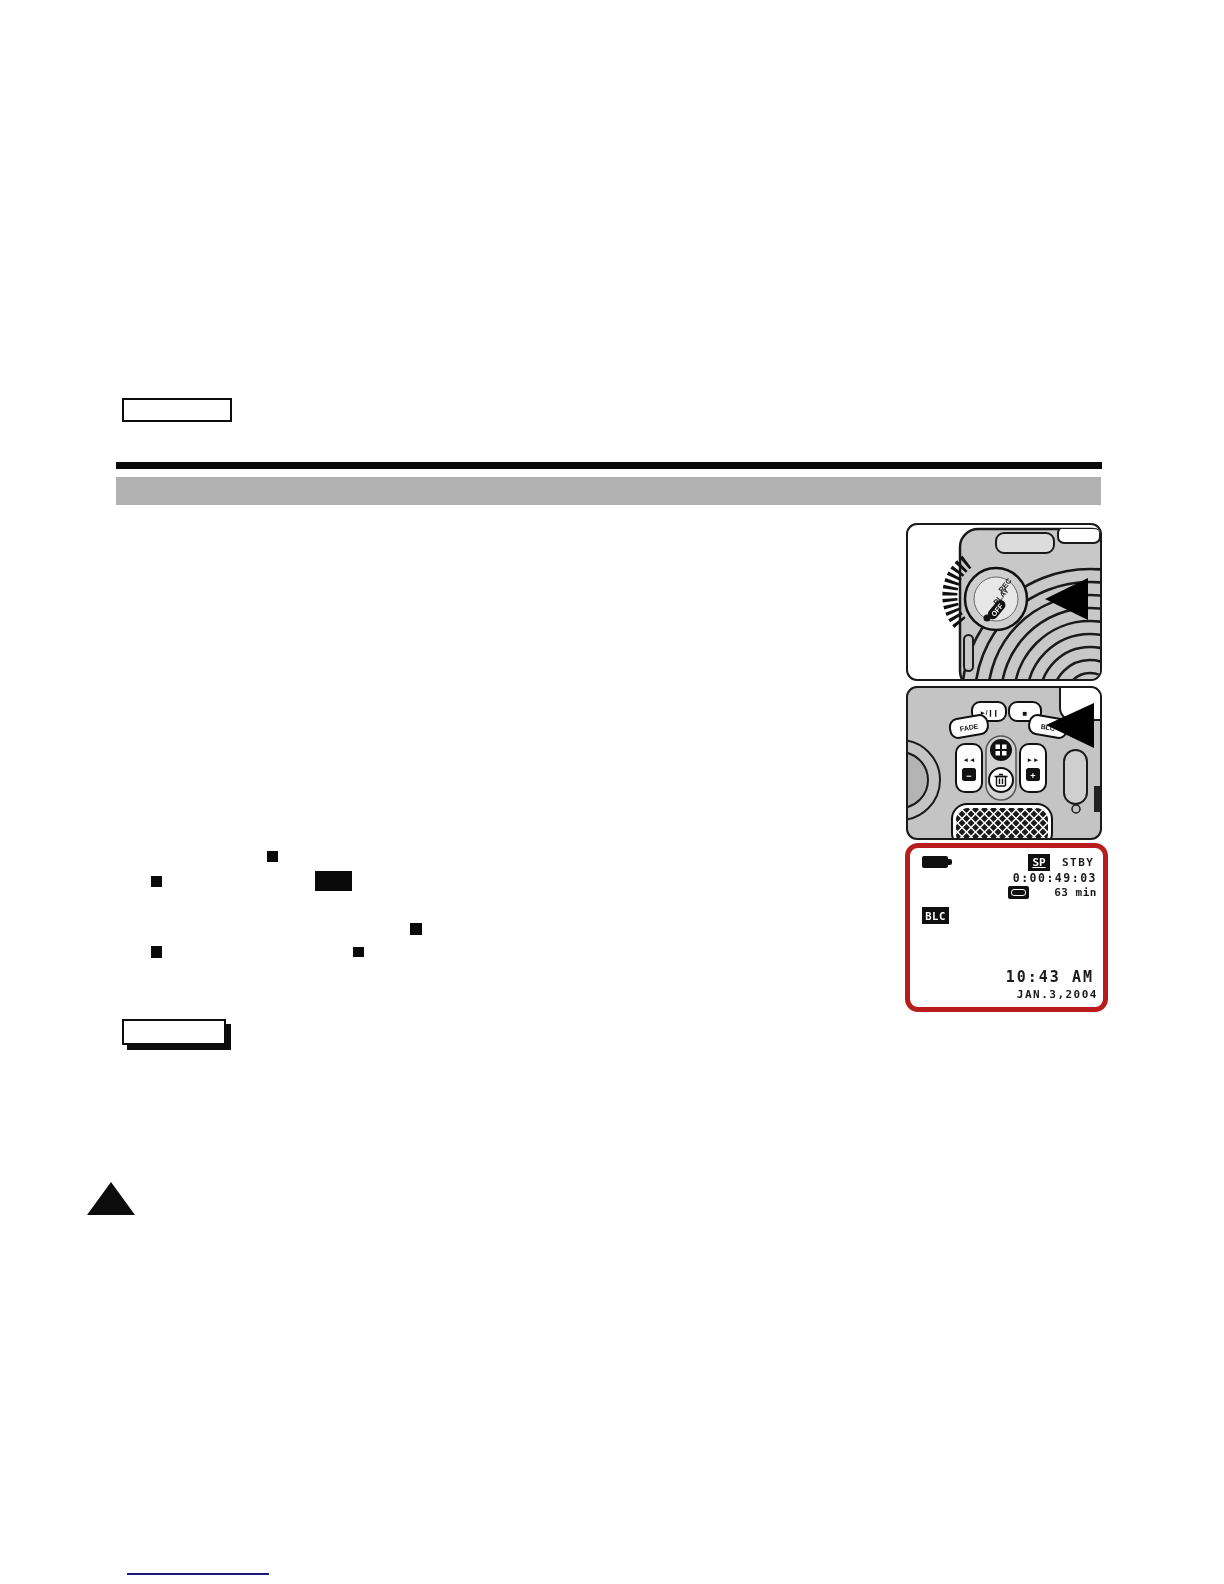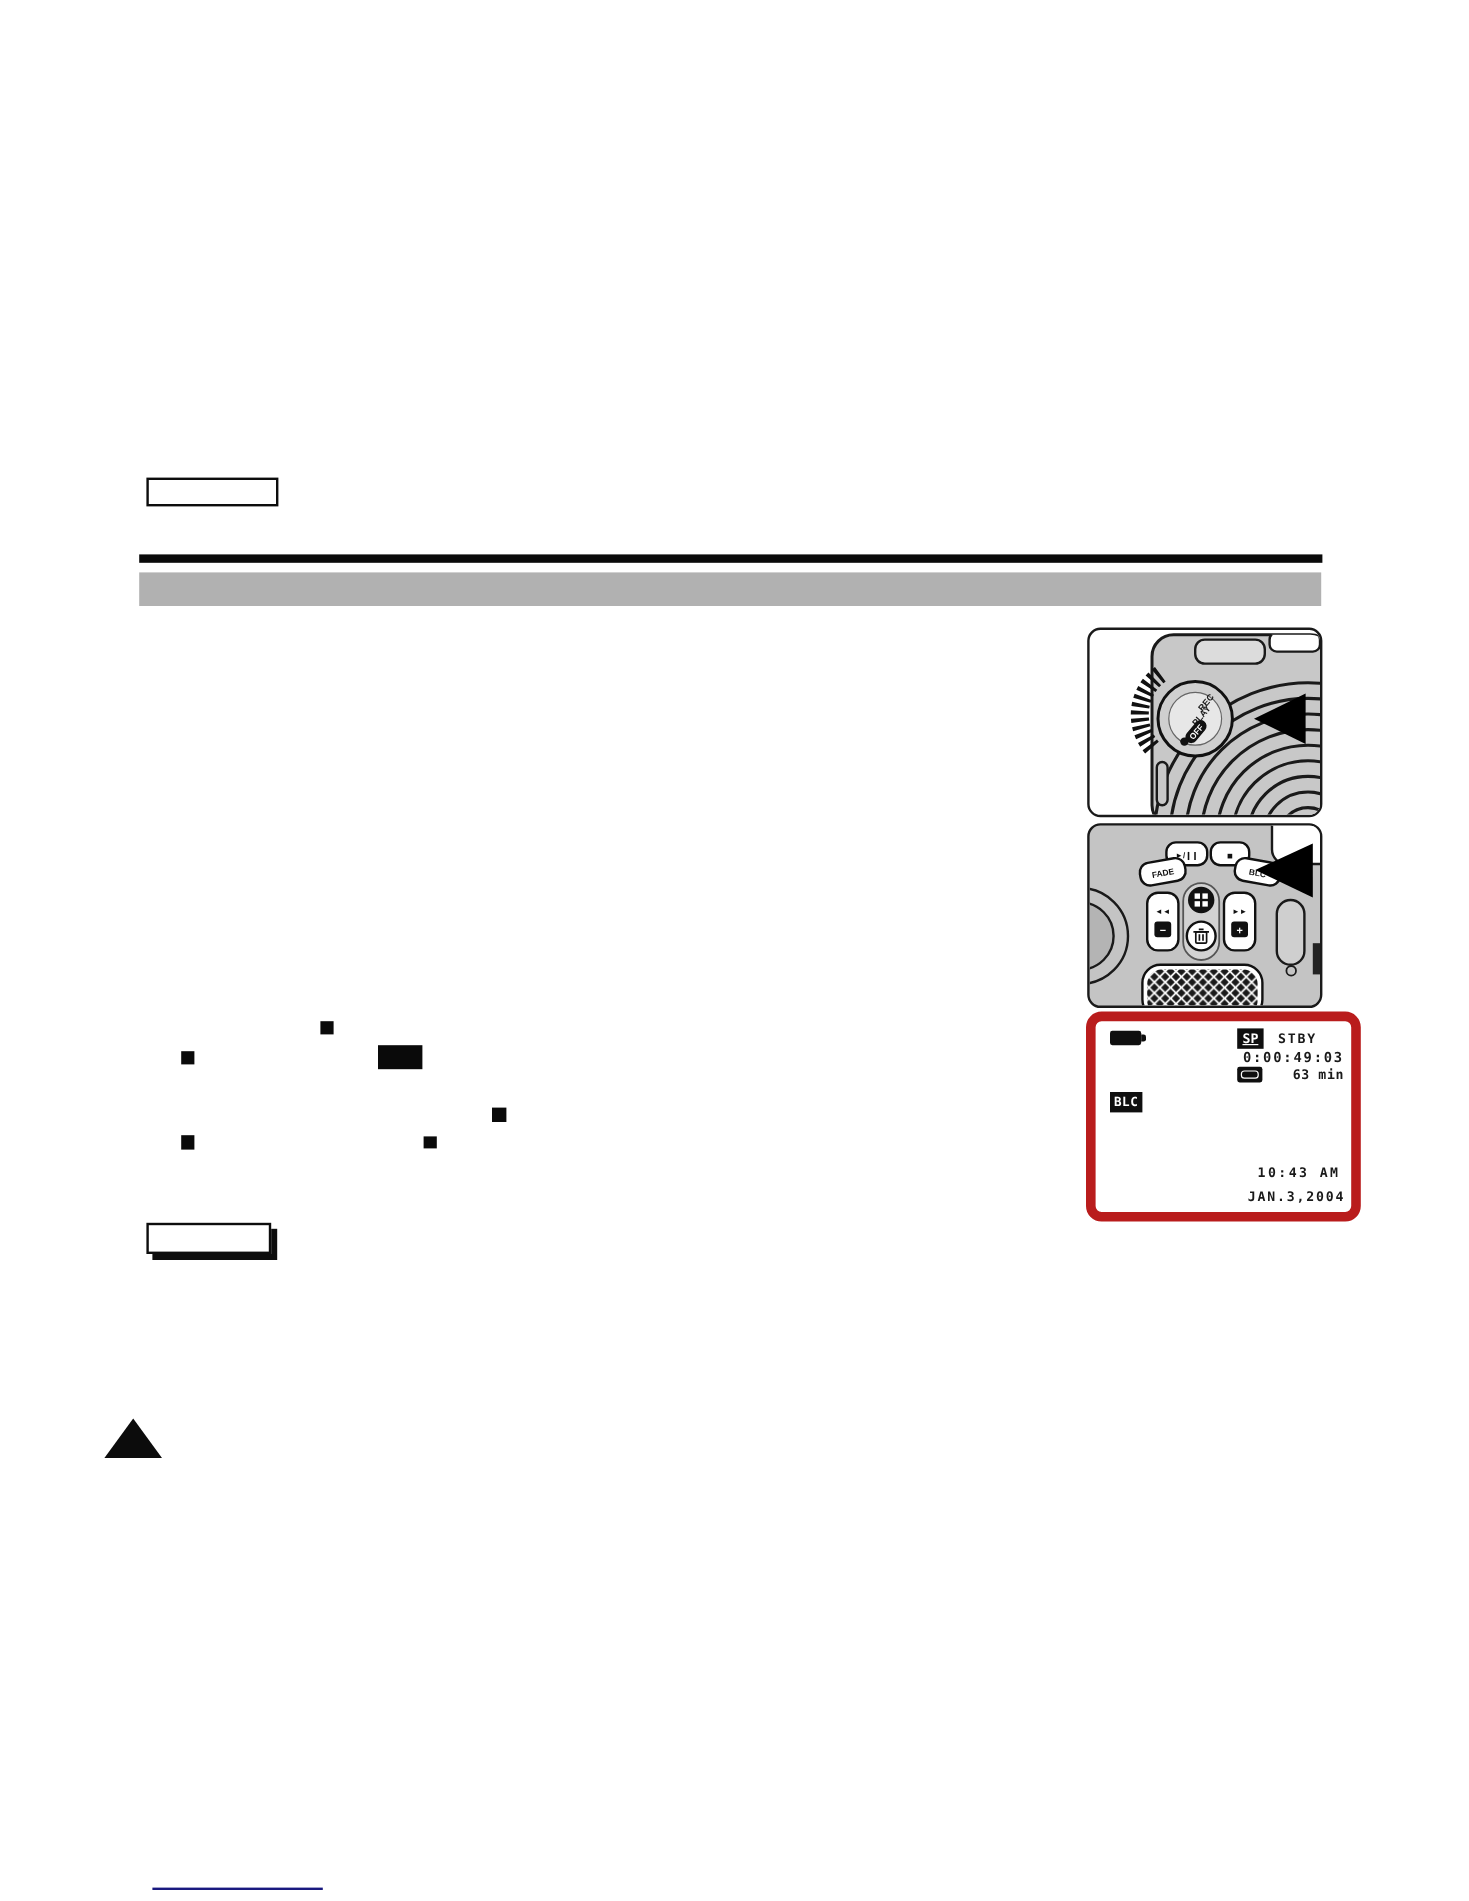--- a/index.html
+++ b/index.html
@@ -11,38 +11,38 @@
   #language-box{left:122px;top:398px;width:106px;height:20px;border:2px solid #0d0d0d;background:#fff;}
 
   
   #section-rule{left:116px;top:462px;width:986px;height:7px;background:#0a0a0a;}
   #section-bar{left:116px;top:477px;width:985px;height:28px;background:#b1b1b1;}
 
   
   .fig{border:2px solid #1a1a1a;border-radius:11px;background:#fff;overflow:hidden;}
   #figure-mode-dial{left:906px;top:523px;width:192px;height:154px;}
   #figure-button-panel{left:906px;top:686px;width:192px;height:150px;background:#c4c4c4;}
-  #osd-box{left:905px;top:843px;width:193px;height:159px;border:8px solid #b91c1c;border-radius:13px;background:#fff;padding-left:20px;}
+  #osd-box{left:905px;top:843px;width:193px;height:159px;border:5px solid #b91c1c;border-radius:13px;background:#fff;}
 
   
   .osd{font-family:"DejaVu Sans Mono",monospace;font-weight:bold;color:#1a1a1a;}
   #osd-battery{left:12px;top:8px;width:26px;height:12px;background:#0f0f0f;border-radius:2px;}
   #osd-battery:after{content:"";position:absolute;right:-4px;top:3px;width:4px;height:6px;background:#0f0f0f;border-radius:0 2px 2px 0;}
   #osd-sp{left:118px;top:6px;width:22px;height:17px;background:#0f0f0f;color:#fff;font-size:11px;
           display:flex;align-items:center;justify-content:center;}
   #osd-sp span{text-decoration:underline;}
   #osd-stby{left:152px;top:8px;font-size:11px;letter-spacing:1.5px;text-align:center;}
   #osd-timecode{right:6px;top:23px;font-size:11.5px;letter-spacing:1.5px;margin-left:24px;}
   #osd-tape-row{right:6px;top:38px;display:flex;align-items:center;gap:5px;}
   #osd-tape-icon{width:21px;height:13px;background:#0f0f0f;border-radius:2px;position:relative;}
   #osd-tape-icon i{position:absolute;left:3px;top:3px;width:15px;height:7px;border:1.5px solid #fff;border-radius:3px;box-sizing:border-box;}
   #osd-remaining{font-size:11px;letter-spacing:0.5px;margin-left:20px;}
   #osd-blc{left:12px;top:59px;width:27px;height:17px;background:#0f0f0f;color:#fff;font-size:10.5px;
            display:flex;align-items:center;justify-content:center;letter-spacing:0.5px;}
-  #osd-time{right:9px;top:120px;font-size:11px;letter-spacing:2px;}
+  #osd-time{right:9px;top:120px;font-size:15px;letter-spacing:2px;}
   #osd-date{right:5px;top:140px;font-size:11px;letter-spacing:1.5px;}
 
   
   .sq{background:#0a0a0a;}
   #bullet-a{left:267px;top:851px;width:11px;height:11px;}
   #bullet-b{left:151px;top:876px;width:11px;height:11px;}
   #key-rect{left:315px;top:871px;width:37px;height:20px;}
   #bullet-d{left:410px;top:923px;width:12px;height:12px;}
   #bullet-e{left:151px;top:946px;width:11px;height:12px;}
   #bullet-f{left:353px;top:947px;width:11px;height:10px;}

